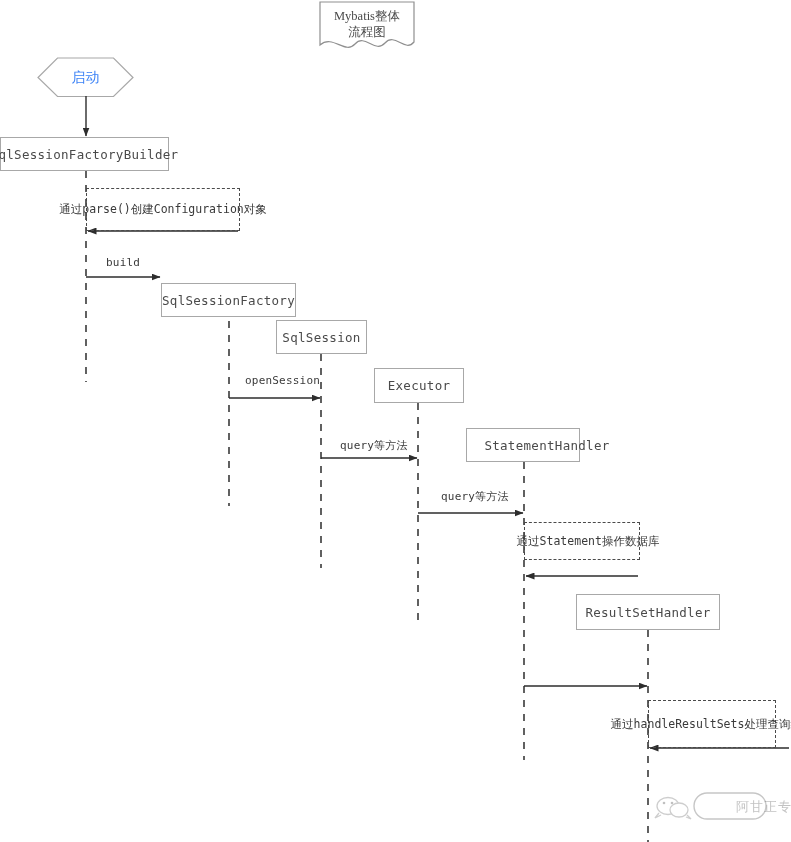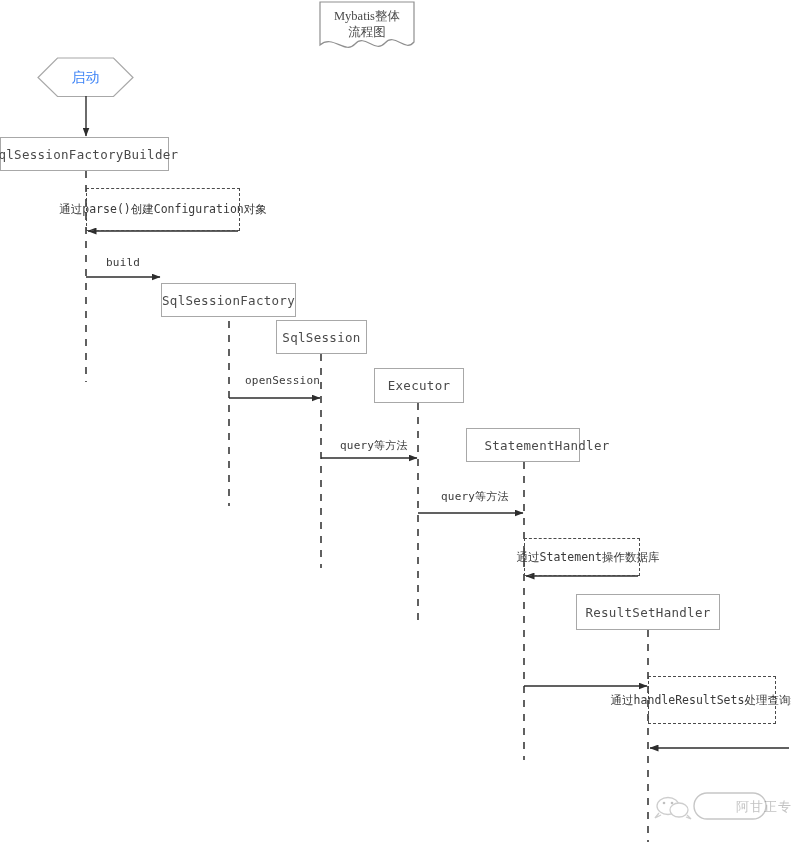--- a/index.html
+++ b/index.html
@@ -216,26 +216,26 @@
 
   <div class="msg-label" style="left:340px; top:438px;">query等方法</div>
 
   <div class="msg-label" style="left:441px; top:489px;">query等方法</div>
 
   <div class="note" style="left:86px; top:188px; width:154px; height:43px;">
     <div>通过parse()创建</div>
     <div>Configuration对象</div>
   </div>
 
-  <div class="note" style="left:524px; top:538px; width:116px; height:38px;padding-left:12px;">
+  <div class="note" style="left:524px; top:522px; width:116px; height:38px;padding-left:12px;">
     <div>通过Statement</div>
     <div>操作数据库</div>
   </div>
 
-  <div class="note" style="left:648px; top:676px; width:128px; height:48px;">
+  <div class="note" style="left:648px; top:700px; width:128px; height:48px;">
     <div>通过</div>
     <div>handleResultSets</div>
     <div>处理查询结果</div>
   </div>
 
   <div class="wm-text watermark" style="left:700px; top:798px;margin-left:36px;">阿甘正专</div>
 
 </div>
 
 </body></html>

